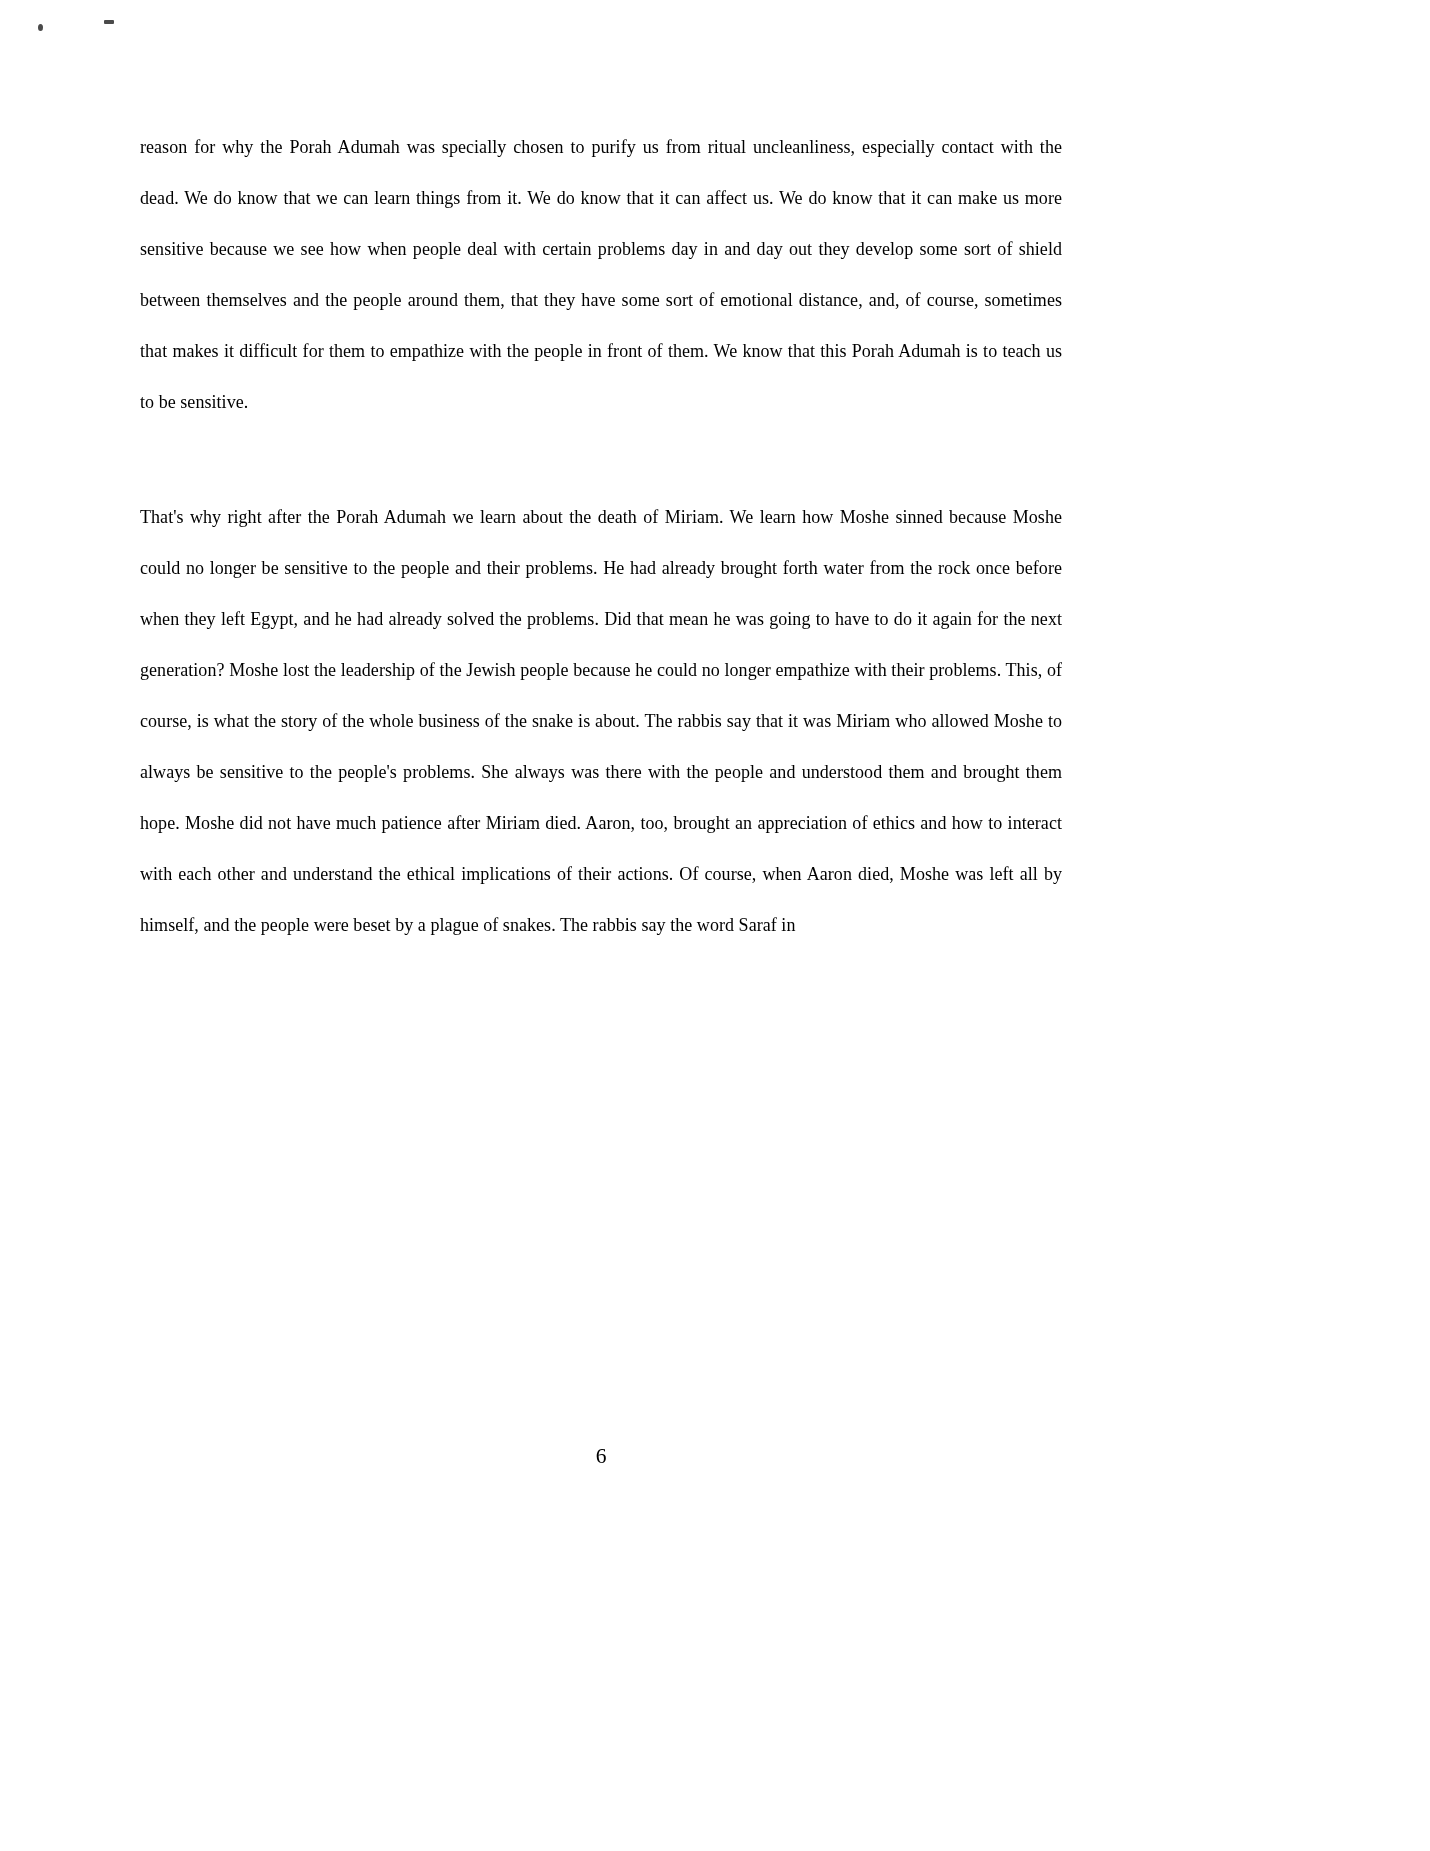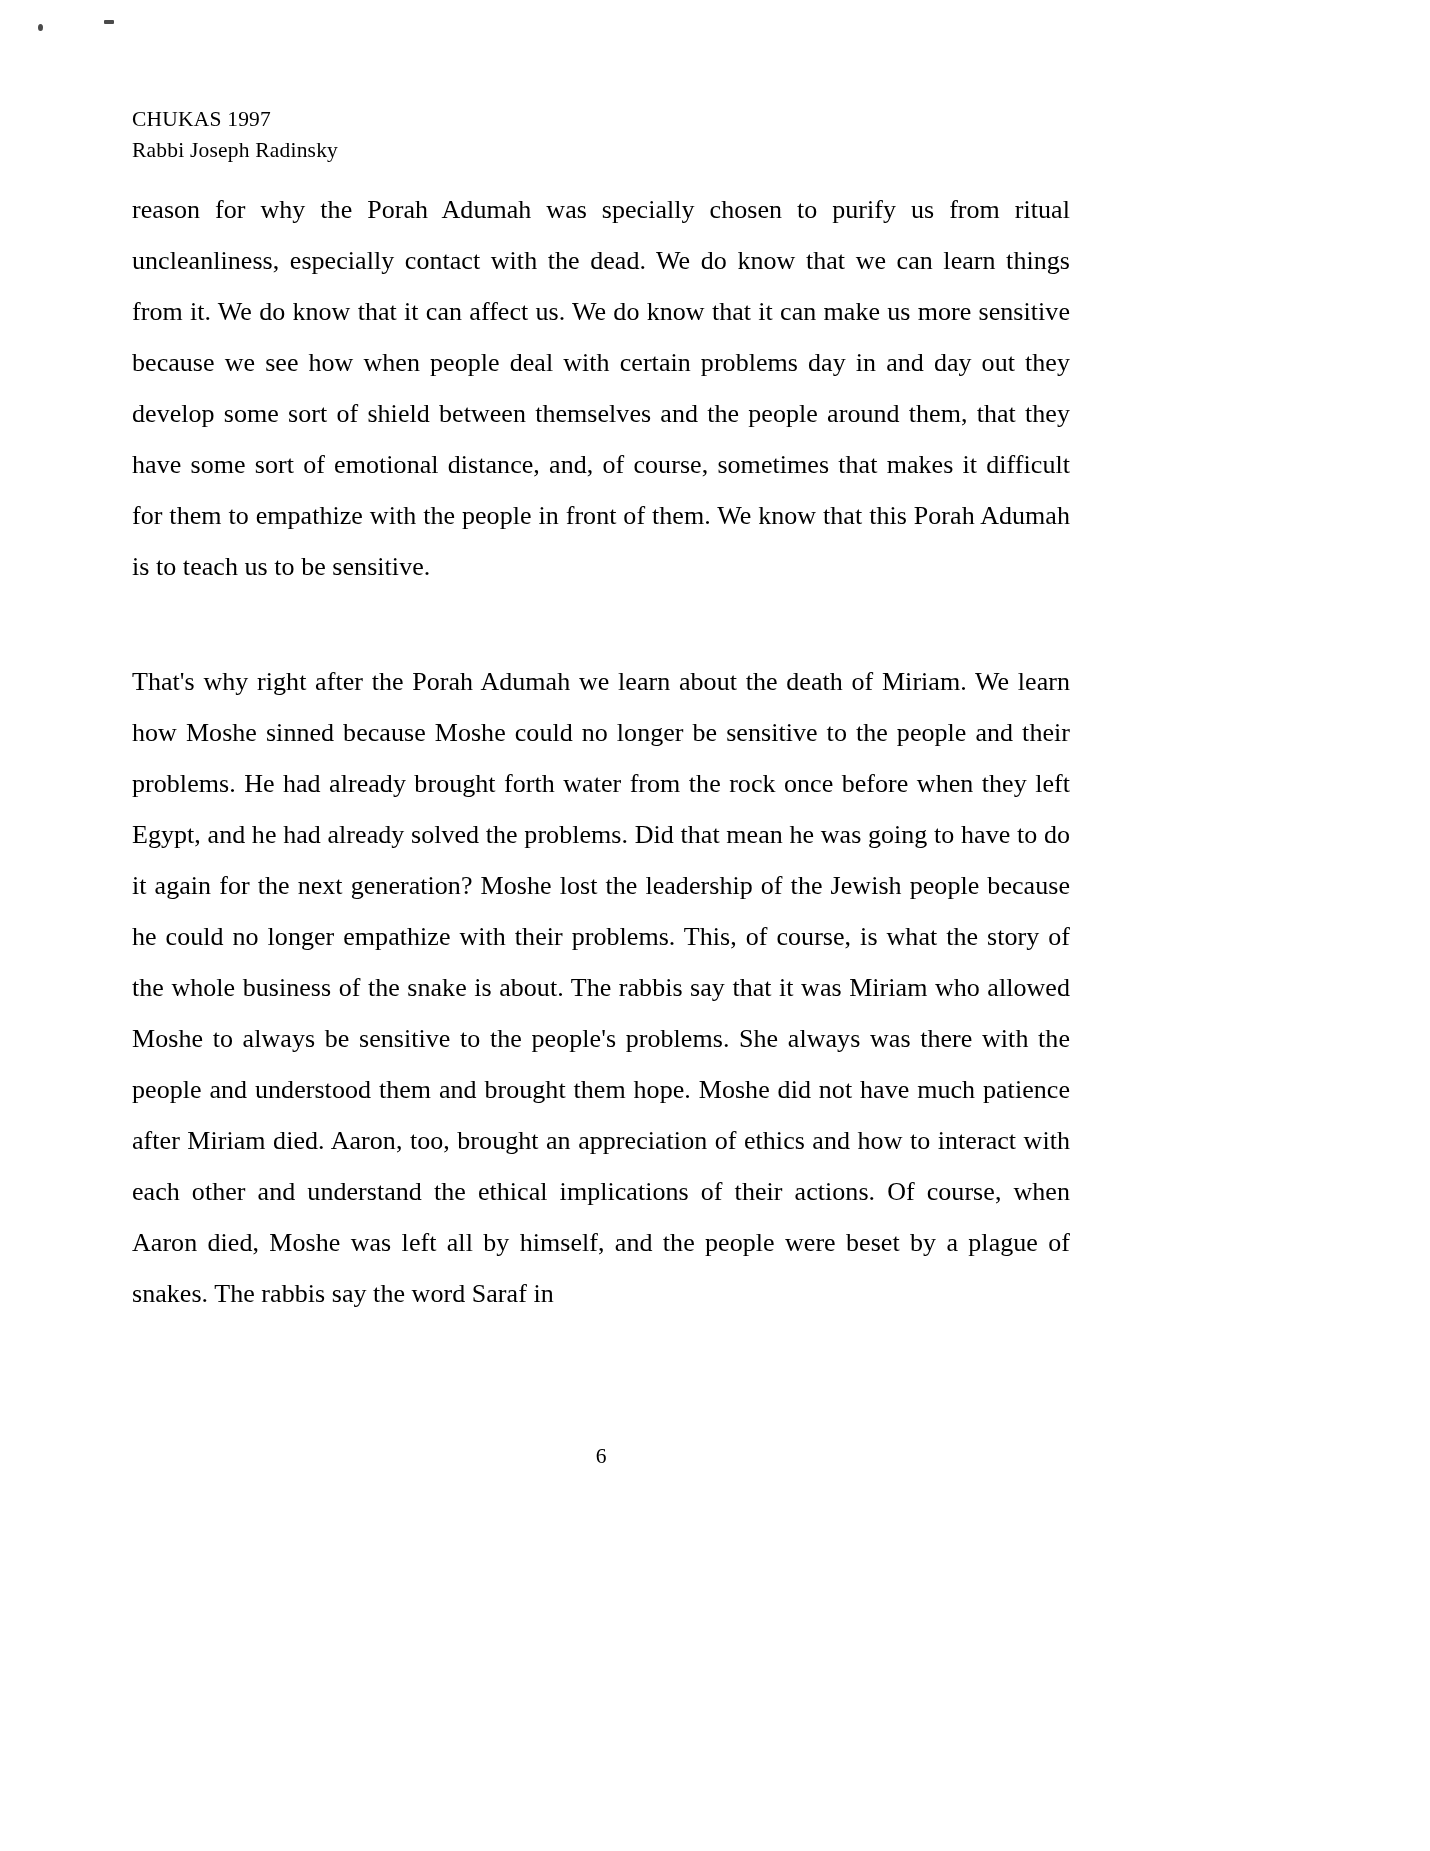--- a/index.html
+++ b/index.html
@@ -38,24 +38,24 @@
   }
   .heading {
     font-size: 21.5px;
     line-height: 31px;
     letter-spacing: 0.2px;
     margin: 0;
   }
   .heading div { white-space: nowrap; }
 
   .body-par {
-    font-size: 26px;
+    font-size: 18px;
     line-height: 51px;
     text-align: justify;
-    margin: 0;
+    margin: 8px;
     letter-spacing: 0.05px;
   }
   .par-gap-1 { margin-top: 18px; }
   .par-gap-2 { margin-top: 64px; }
 
   .page-number {
     position: absolute;
     left: 0;
     top: 1340px;
     width: 938px;
@@ -66,24 +66,20 @@
 </head>
 <body>
 
 <div class="page">
 
   <span class="speck speck-a"></span>
   <span class="speck speck-b"></span>
 
   <div class="content">
 
-    <div class="heading">
-      <div>CHUKAS 1997</div>
-      <div>Rabbi Joseph Radinsky</div>
-    </div>
 
     <p class="body-par par-gap-1">reason for why the Porah Adumah was specially chosen to purify us from ritual uncleanliness, especially contact with the dead.  We do know that we can learn things from it.  We do know that it can affect us.  We do know that it can make us more sensitive because we see how when people deal with certain problems day in and day out they develop some sort of shield between themselves and the people around them, that they have some sort of emotional distance, and, of course, sometimes that makes it difficult for them to empathize with the people in front of them.  We know that this Porah Adumah is to teach us to be sensitive.</p>
 
     <p class="body-par par-gap-2">That's why right after the Porah Adumah we learn about the death of Miriam.  We learn how Moshe sinned because Moshe could no longer be sensitive to the people and their problems.  He had already brought forth water from the rock once before when they left Egypt, and he had already solved the problems.  Did that mean he was going to have to do it again for the next generation?  Moshe lost the leadership of the Jewish people because he could no longer empathize with their problems.  This, of course, is what the story of the whole business of the snake is about.  The rabbis say that it was Miriam who allowed Moshe to always be sensitive to the people's problems.  She always was there with the people and understood them and brought them hope.  Moshe did not have much patience after Miriam died.  Aaron, too, brought an appreciation of ethics and how to interact with each other and understand the ethical implications of their actions.  Of course, when Aaron died, Moshe was left all by himself, and the people were beset by a plague of snakes.  The rabbis say the word Saraf in</p>
 
     <div class="page-number">6</div>
 
   </div>
 </div>
 

